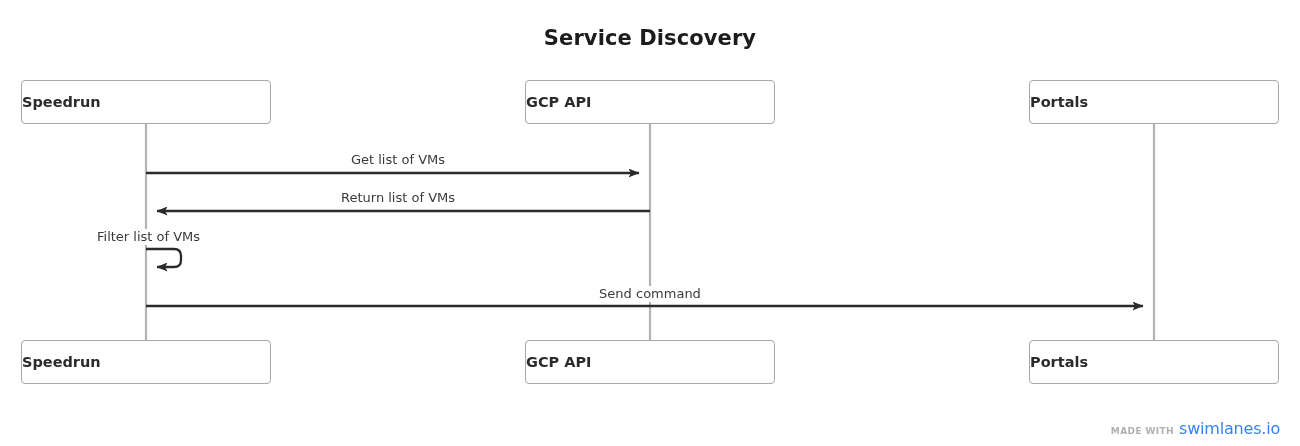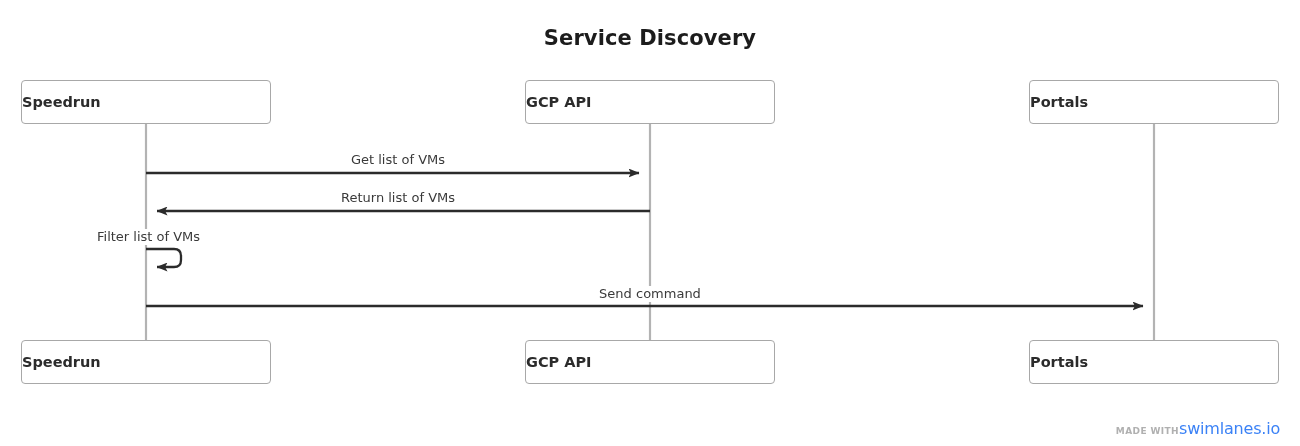--- a/index.html
+++ b/index.html
@@ -79,20 +79,21 @@
     text-align: right;
   }
 
   
   .footer-watermark {
     position: absolute;
     right: 20px;
     bottom: 8px;
     display: flex;
     align-items: baseline;
+    gap: 5px;
   }
   .footer-made-with {
     font-size: 9px;
     font-weight: bold;
     letter-spacing: 0.4px;
     color: #b0b0b0;
     text-transform: uppercase;
   }
   .footer-brand {
     font-size: 16px;

